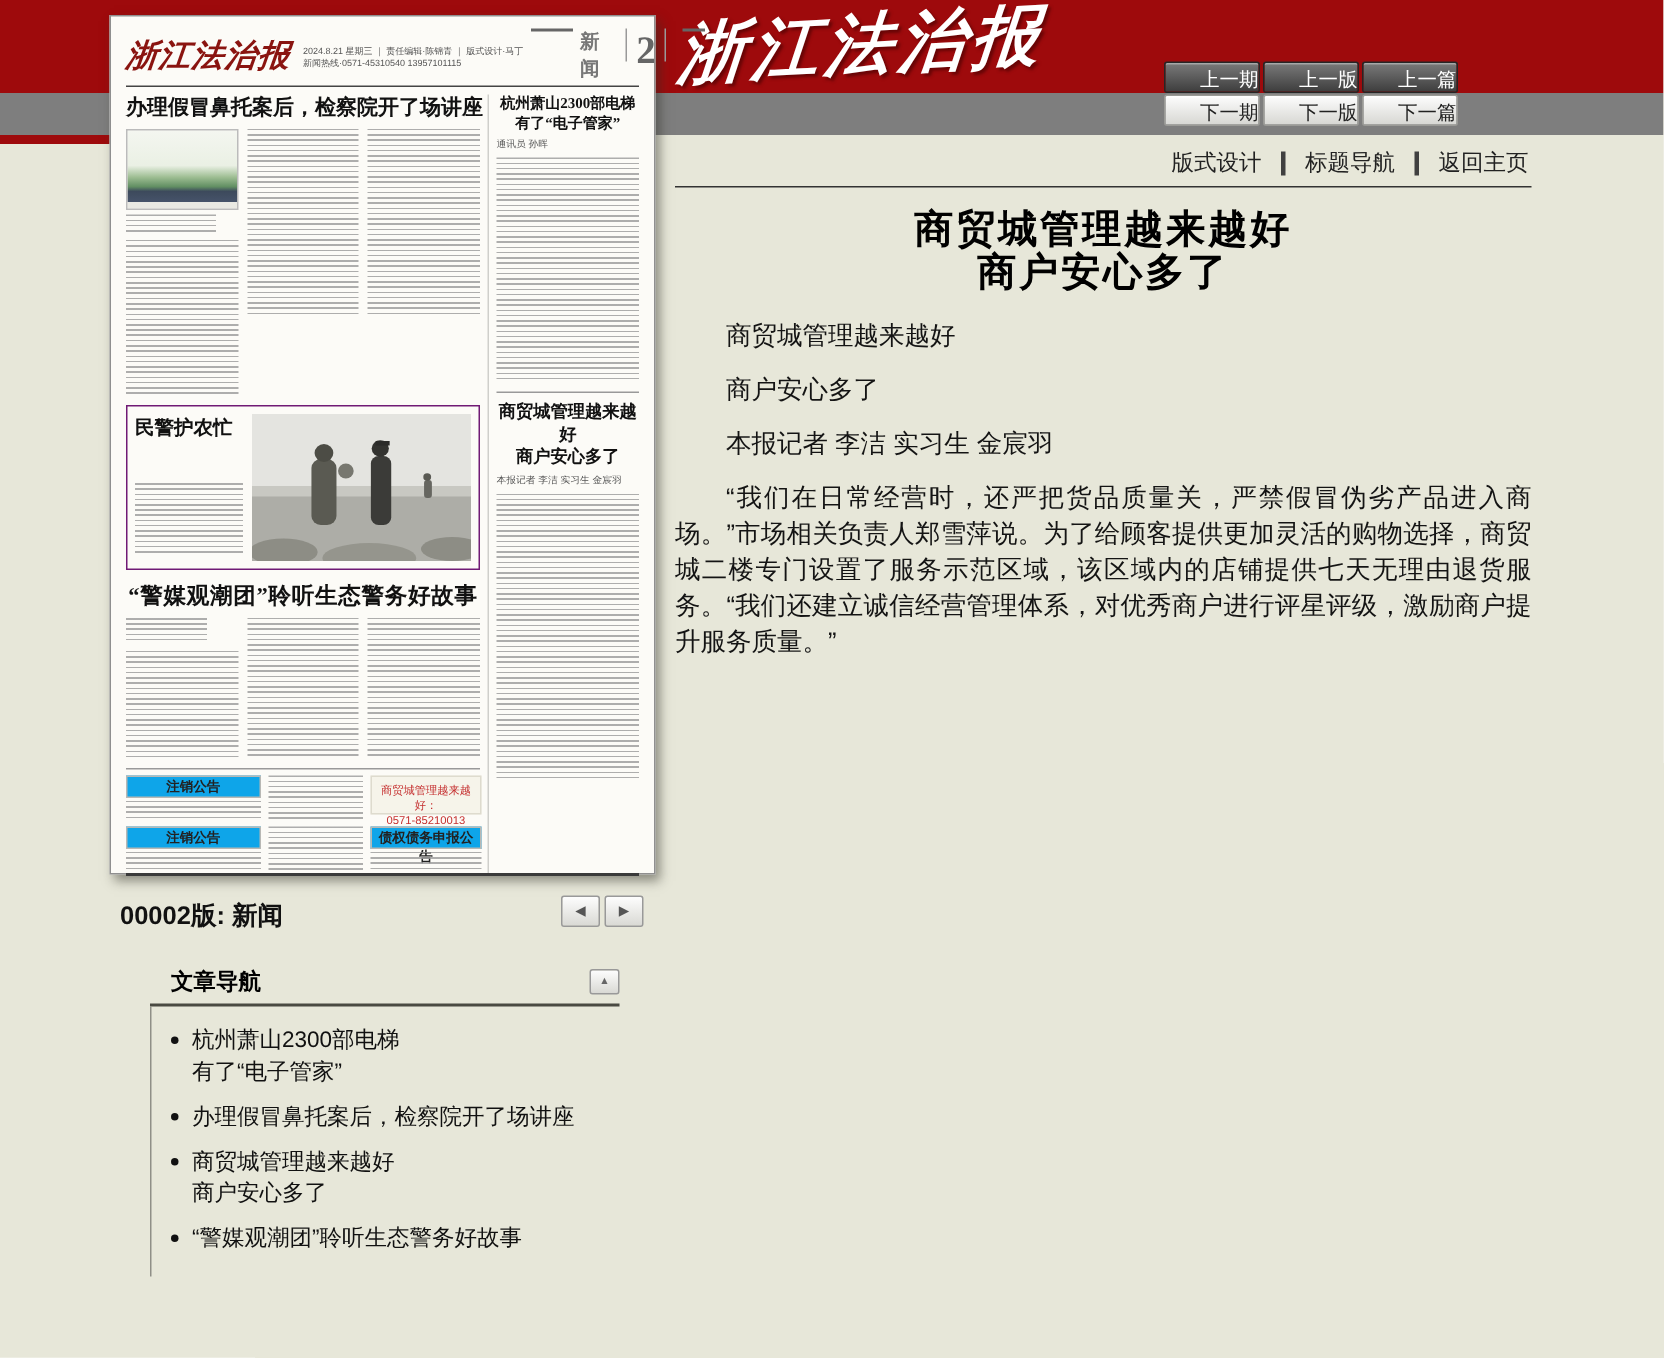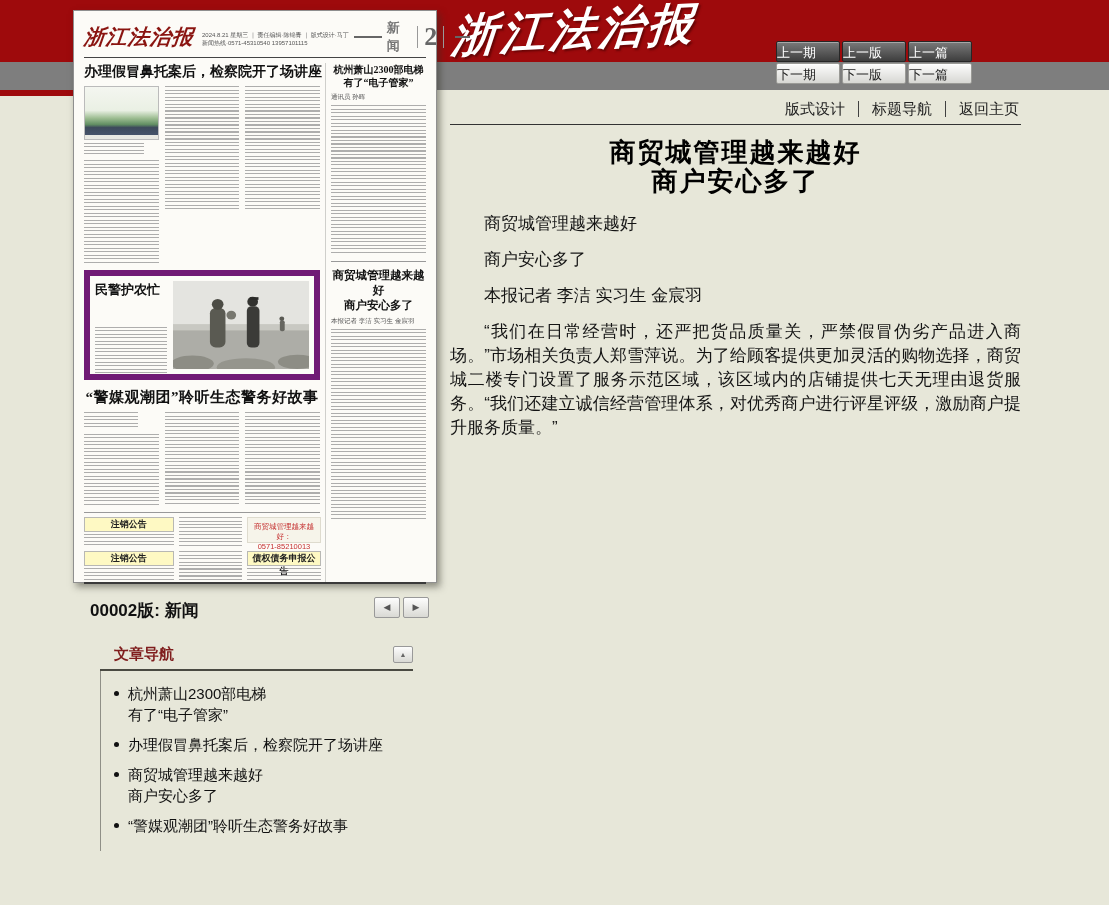--- a/index.html
+++ b/index.html
@@ -13,96 +13,96 @@
 
   
   .site-logo{position:absolute;left:452px;top:0px;color:#fff;
     font-family:"DejaVu Serif","Liberation Serif",serif;font-style:italic;font-weight:bold;
     font-size:45px;letter-spacing:4px;transform:rotate(-3deg) skewX(-8deg);
     text-shadow:2px 2px 2px rgba(60,0,0,.55);white-space:nowrap;}
 
   
   .toolbar{position:absolute;left:776px;top:41px;display:grid;
     grid-template-columns:64px 64px 64px;grid-auto-rows:21px;gap:1px 2px;}
-  .tb-btn{font-size:13px;text-align:left;line-height:21px;border-radius:2px;cursor:pointer;}
+  .tb-btn{font-size:13px;text-align:right;line-height:21px;border-radius:2px;cursor:pointer;}
   .tb-btn.dark{background:linear-gradient(#7a7a7a,#3e3e3e);color:#fff;border:1px solid #262626;
     box-shadow:inset 0 1px 0 rgba(255,255,255,.35);}
   .tb-btn.light{background:linear-gradient(#fdfdfd,#d7d7d3);color:#222;border:1px solid #9a9a96;
     box-shadow:inset 0 1px 0 #fff;}
 
   
   .content{position:absolute;left:450px;top:98px;width:571px;}
   .nav-links{display:flex;justify-content:flex-end;align-items:center;height:22px;}
   .nav-link{font-size:15px;color:#222;padding:0 13px;cursor:pointer;line-height:16px;}
-  .nav-link + .nav-link{border-left:1px solid #404040;}
+  .nav-link + .nav-link{border-left:3px solid #404040;}
   .nav-link:last-child{padding-right:2px;}
   .content-rule{border-top:1px solid #333;margin-top:4px;}
   .art-title{margin-top:13px;text-align:center;font-size:26px;font-weight:bold;color:#000;
     line-height:29px;letter-spacing:2px;}
   .art-body{margin-top:16px;}
   .art-body p{margin:0 0 12px 0;font-size:17px;line-height:24px;color:#141414;
     text-indent:2em;text-align:justify;}
 
   
   .paper{position:absolute;left:73px;top:10px;width:364px;height:573px;background:#fcfbf7;
     border:1px solid #8f8f8f;box-shadow:3px 4px 7px rgba(50,50,40,.5);
     box-sizing:border-box;padding:8px 10px;display:flex;flex-direction:column;cursor:pointer;}
   .np-masthead{display:flex;align-items:center;height:36px;}
   .np-logo{font-family:"DejaVu Serif","Liberation Serif",serif;font-style:italic;font-weight:bold;
     font-size:21px;color:#8a1410;letter-spacing:1px;transform:skewX(-6deg);white-space:nowrap;}
   .np-info{flex:1;margin-left:8px;padding-top:4px;}
   .np-info-line{font-size:6px;color:#555;white-space:nowrap;overflow:hidden;line-height:8px;}
-  .np-pageno{display:flex;align-items:center;}
+  .np-pageno{display:flex;align-items:flex-start;}
   .np-dash{width:34px;height:2px;background:#666;margin:0 5px;}
   .np-dash.short{width:18px;}
   .np-vbar{width:1px;height:22px;background:#999;margin:0 6px;}
   .np-section{font-size:13px;font-weight:bold;color:#777;letter-spacing:2px;}
   .np-num{font-size:26px;font-weight:bold;color:#666;font-family:"Liberation Serif",serif;}
   .np-rule{border-top:1px solid #444;margin:2px 0 5px 0;}
   .np-body{display:flex;flex:1;}
   .np-main{width:236px;padding-right:5px;border-right:1px solid #cfcfcb;}
   .np-right{flex:1;padding-left:5px;display:flex;flex-direction:column;}
   .np-h1{font-family:"Liberation Serif","DejaVu Serif",serif;font-weight:bold;font-size:14px;
     color:#111;white-space:nowrap;letter-spacing:0;}
   .np-cols{display:flex;gap:6px;margin-top:5px;}
   .np-col{flex:1;}
   .micro{background-image:repeating-linear-gradient(to bottom,#9a9a9a 0,#9a9a9a 1px,transparent 1px,transparent 3.5px);opacity:.8;}
   .np-promo{height:52px;border:1px solid #bbb;
     background:linear-gradient(#f4f6f0 0%,#eaf0e4 45%,#9dbd92 60%,#628f63 72%,#3d4a5c 78%,#46536a 92%,#e9e9e3 92%);}
-  .np-feature{border:6px solid #701a75;margin-top:6px;height:110px;display:flex;box-sizing:border-box;padding:5px;gap:6px;}
+  .np-feature{border:1px solid #701a75;margin-top:6px;height:110px;display:flex;box-sizing:border-box;padding:5px;gap:6px;}
   .np-feature-left{width:72px;}
   .np-h-feature{font-family:"Liberation Serif",serif;font-weight:bold;font-size:13px;color:#111;}
   .np-photo{flex:1;overflow:hidden;}
   .np-photo svg{width:100%;height:100%;display:block;}
   .np-h2{font-family:"Liberation Serif",serif;font-weight:bold;font-size:15px;color:#111;
     text-align:center;margin-top:8px;letter-spacing:0.5px;white-space:nowrap;}
   .np-h-side{font-family:"Liberation Serif",serif;font-weight:bold;font-size:10px;color:#111;
     text-align:center;line-height:13px;}
   .np-byline{font-size:6.5px;color:#555;margin:4px 0;line-height:8px;white-space:nowrap;overflow:hidden;}
   .np-highlight{margin-top:8px;border-top:1px solid #999;padding-top:6px;}
   .np-ht{font-family:"Liberation Serif",serif;font-weight:bold;font-size:11.5px;color:#111;
     text-align:center;line-height:15px;}
   .np-notices{margin-top:6px;border-top:1px solid #999;padding-top:4px;display:grid;
     grid-template-columns:38% 27% 31%;gap:3px 5px;}
-  .notice-head{background:#fef9c3;border:1px solid #b8b8b4;font-family:"Liberation Serif",serif;
+  .notice-head{background:#0ea5e9;border:1px solid #b8b8b4;font-family:"Liberation Serif",serif;
     font-weight:bold;font-size:9px;color:#222;text-align:center;height:13px;line-height:13px;}
   .hotline{background:#f6f4ea;border:1px solid #dedbce;text-align:center;color:#c53030;
     font-size:7.5px;line-height:10px;padding-top:4px;height:26px;box-sizing:border-box;}
   .np-bottomrule{margin-top:auto;border-top:2px solid #3a3a3a;}
 
   
-  .pager-label{position:absolute;left:90px;top:599px;font-size:17px;font-weight:bold;color:#111;}
+  .pager-label{position:absolute;left:80px;top:599px;font-size:17px;font-weight:bold;color:#111;}
   .pager-btns{position:absolute;left:374px;top:597px;display:flex;gap:3px;}
   .pg-btn{width:24px;height:19px;background:linear-gradient(#fdfdfd,#d9d9d4);border:1px solid #999;
     border-radius:2px;font-size:9px;color:#555;text-align:center;line-height:19px;cursor:pointer;}
 
   
   .anav{position:absolute;left:100px;top:645px;width:313px;}
   .anav-head{position:relative;height:20px;}
-  .anav-title{font-size:15px;font-weight:bold;color:#7f1d1d;padding-left:14px;}
+  .anav-title{font-size:15px;font-weight:bold;color:#000000;padding-left:14px;}
   .anav-up{position:absolute;right:0;top:1px;width:18px;height:15px;
     background:linear-gradient(#fdfdfd,#d9d9d4);border:1px solid #999;border-radius:2px;
     font-size:7px;color:#666;text-align:center;line-height:15px;cursor:pointer;}
   .anav-rule{border-top:2px solid #4a4a42;margin-top:4px;}
   .anav-list{border-left:1px solid #8f8f87;margin-top:0;padding:12px 0 6px 0;}
   .anav-item{position:relative;padding-left:27px;margin-bottom:9px;font-size:15px;color:#111;
     line-height:21px;cursor:pointer;}
   .anav-item .dot{position:absolute;left:13px;top:8px;width:5px;height:5px;background:#111;border-radius:50%;}
   .anav-line{display:block;}
 </style>

